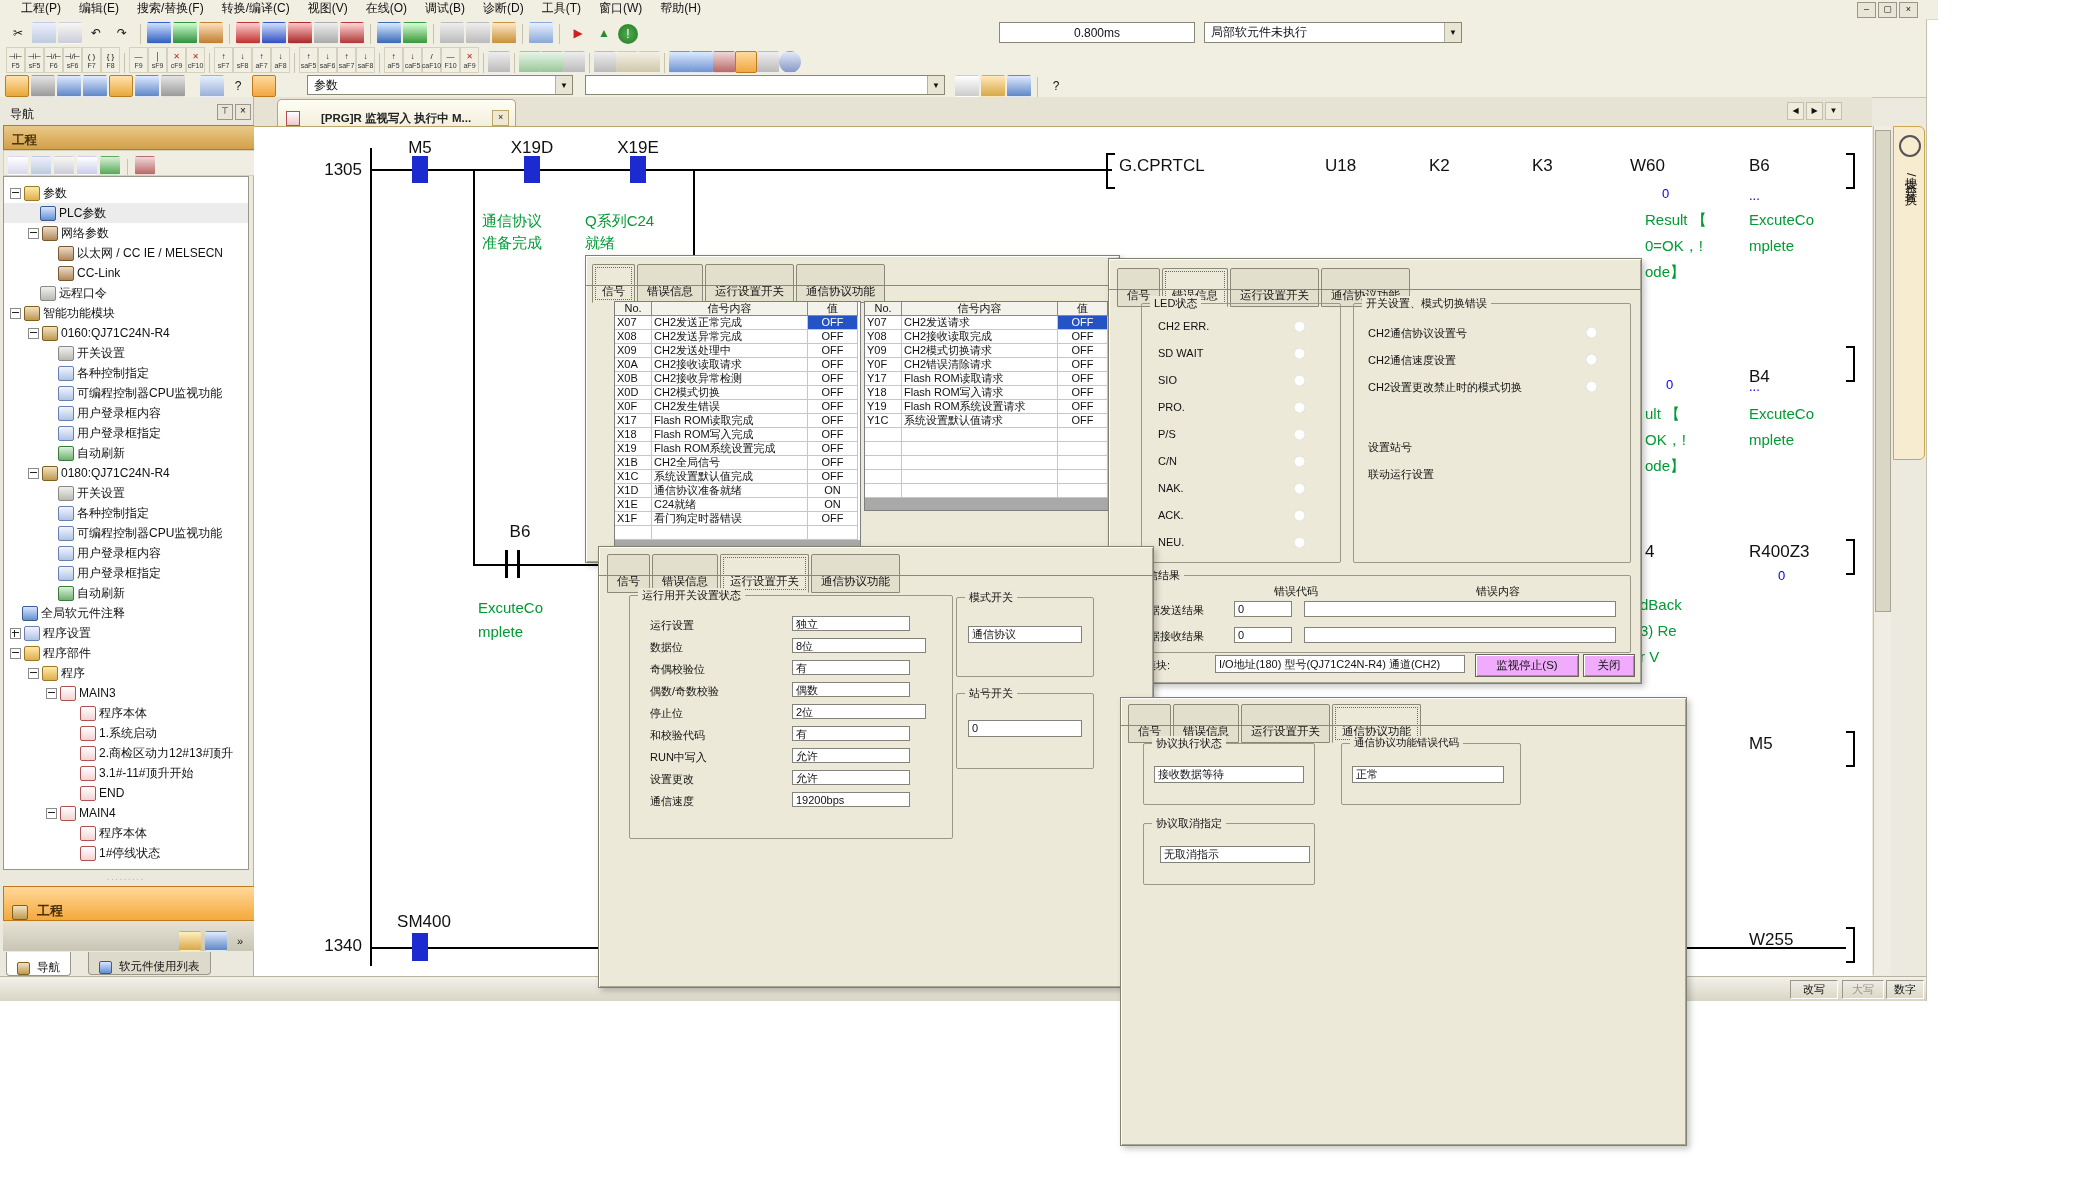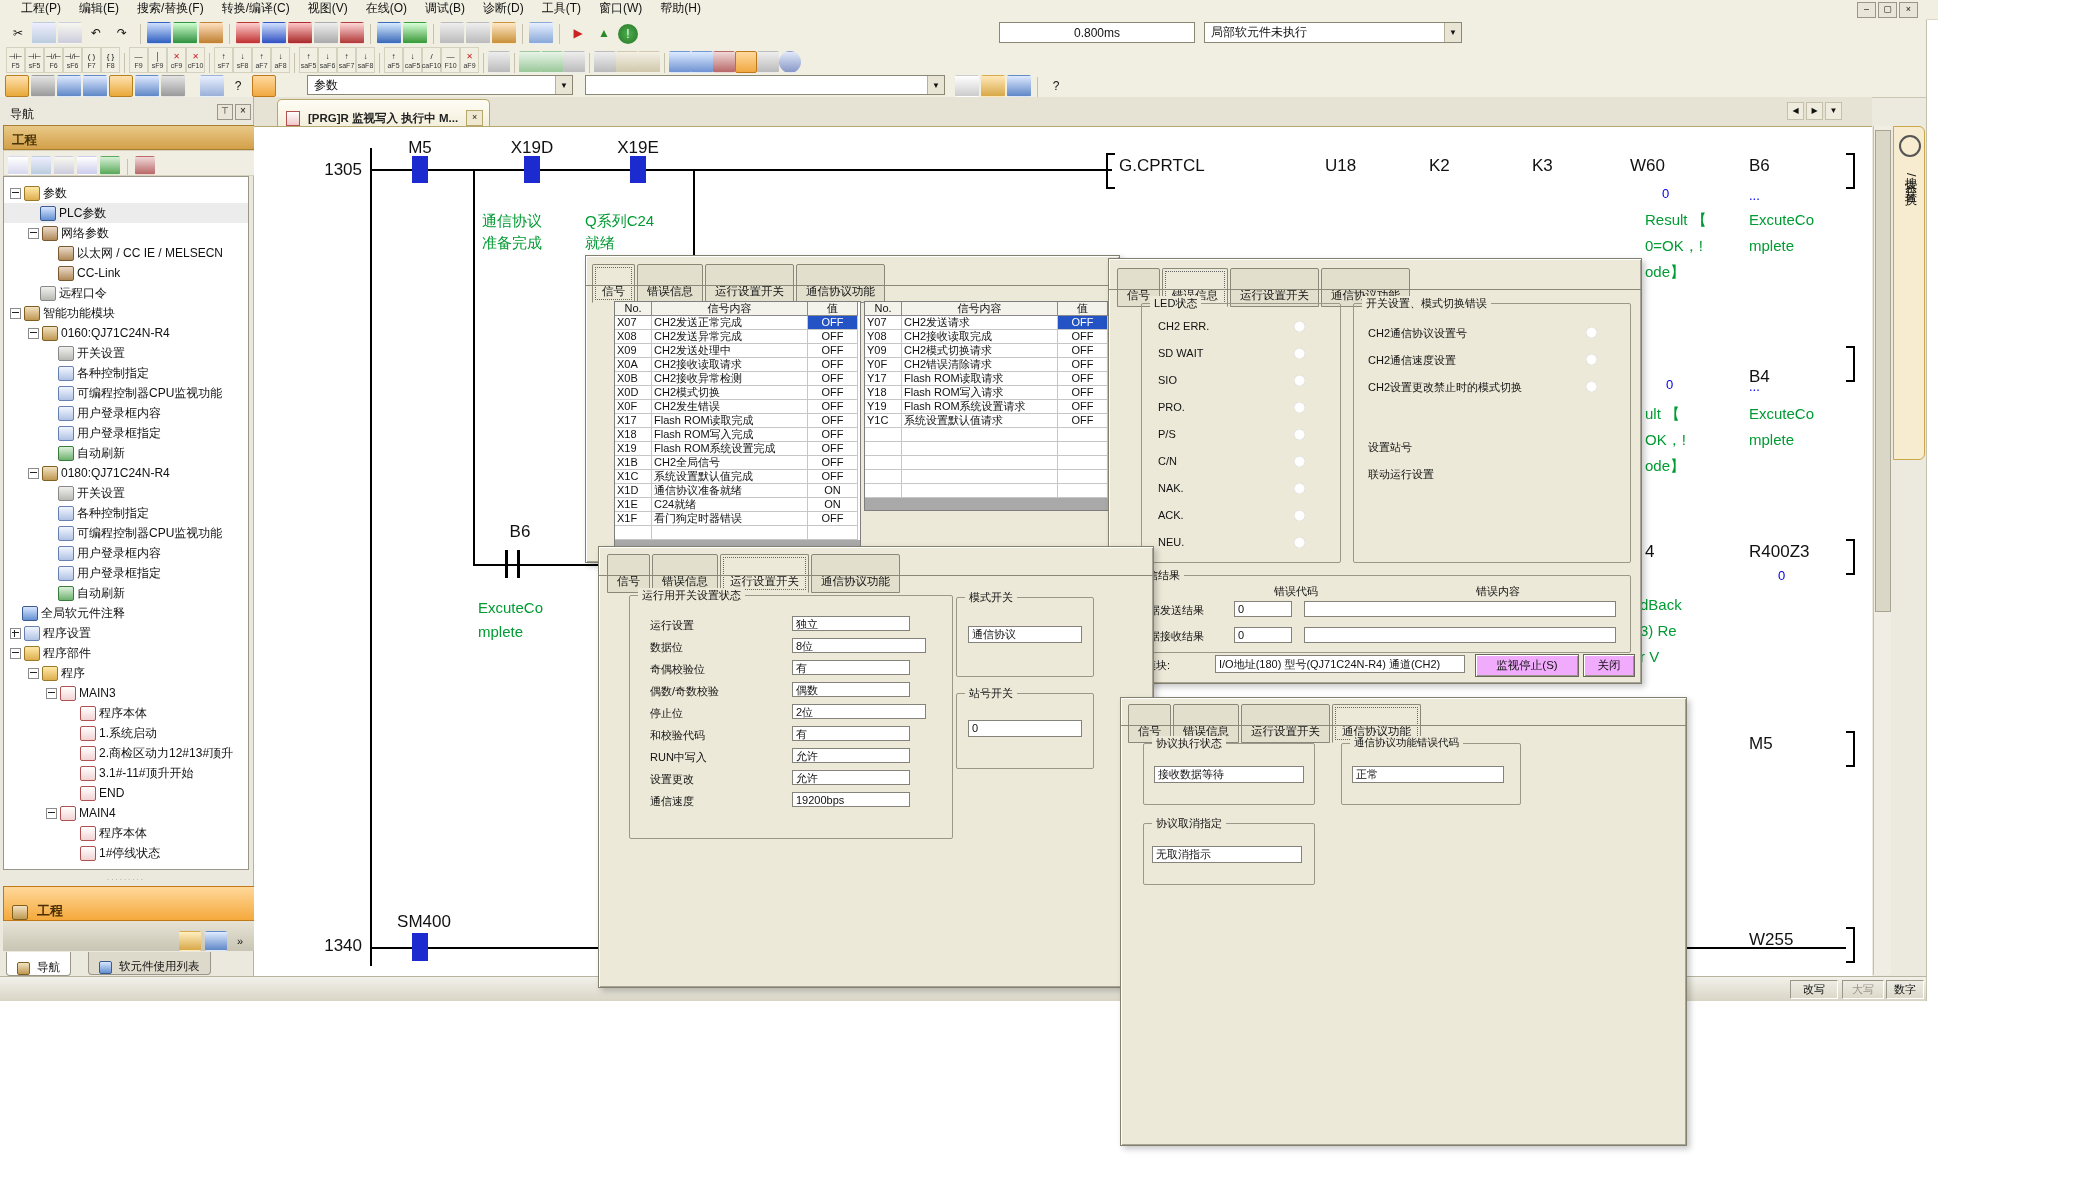--- a/index.html
+++ b/index.html
@@ -489,21 +489,21 @@
       </span>
       <span class="ab flex" style="left:88px;top:0;height:22px;padding:0 10px;background:#dedacb;border:1px solid #9a968a;border-top:none;border-radius:0 0 4px 4px;font-size:11.5px;gap:4px">
         <span class="tico k-plc" style="width:11px;height:11px"></span>
         <span>软元件使用列表</span>
       </span>
     </div>
   </div>
 
   <div class="ab" style="left:254px;top:97px;width:1618px;height:879px;background:#fff;border-top:1px solid #b7b3a0"></div>
   <div class="ab" style="left:254px;top:97px;width:1618px;height:29px;background:#e7e3d4;border-bottom:1px solid #b7a76a">
-    <div class="ab flex" style="left:23px;top:2px;height:26px;padding:0 6px 0 8px;background:linear-gradient(#fffdf4,#f3efdd);border:1px solid #b7a76a;border-bottom:none;border-radius:5px 5px 0 0;gap:8px;font-size:11.5px;font-weight:bold;color:#222">
+    <div class="ab flex" style="left:23px;top:2px;height:26px;padding:0 6px 0 8px;background:linear-gradient(#fffdf4,#f3efdd);border:1px solid #b7a76a;border-bottom:none;border-radius:5px 5px 0 0;gap:21px;font-size:11.5px;font-weight:bold;color:#222">
       <span style="width:12px;height:13px;background:linear-gradient(#fff,#f0c8c8);border:1px solid #b05050;flex:none"></span>
       <span>[PRG]R 监视写入 执行中 M...</span>
       <span style="width:15px;height:14px;background:#efe9d2;border:1px solid #b7a76a;font-size:9px;line-height:12px;text-align:center;font-weight:normal">×</span>
     </div>
     <div class="ab flex" style="right:30px;top:5px;gap:2px">
       <span style="width:15px;height:16px;font-size:8px;text-align:center;line-height:16px;border:1px solid #c4c0ac;background:#efecdd">◀</span>
       <span style="width:15px;height:16px;font-size:8px;text-align:center;line-height:16px;border:1px solid #c4c0ac;background:#efecdd">▶</span>
       <span style="width:15px;height:16px;font-size:8px;text-align:center;line-height:16px;border:1px solid #c4c0ac;background:#efecdd">▼</span>
     </div>
   </div>
@@ -873,18 +873,18 @@
   <div class="ab gb" style="left:22px;top:45px;width:170px;height:60px">
     <span class="lg">协议执行状态</span>
     <span class="ab fld" style="left:10px;top:22px;width:150px;height:17px;line-height:15px"><span>接收数据等待</span></span>
   </div>
   <div class="ab gb" style="left:220px;top:45px;width:178px;height:60px">
     <span class="lg" style="font-size:10.5px">通信协议功能错误代码</span>
     <span class="ab fld" style="left:10px;top:22px;width:152px;height:17px;line-height:15px"><span>正常</span></span>
   </div>
   <div class="ab gb" style="left:22px;top:125px;width:170px;height:60px">
     <span class="lg">协议取消指定</span>
-    <span class="ab fld" style="left:8px;top:22px;width:150px;height:17px;line-height:15px"><span>无取消指示</span></span>
+    <span class="ab fld" style="left:16px;top:22px;width:150px;height:17px;line-height:15px"><span>无取消指示</span></span>
   </div>
 </div>
 
 
 </div>
 
 </body></html>

